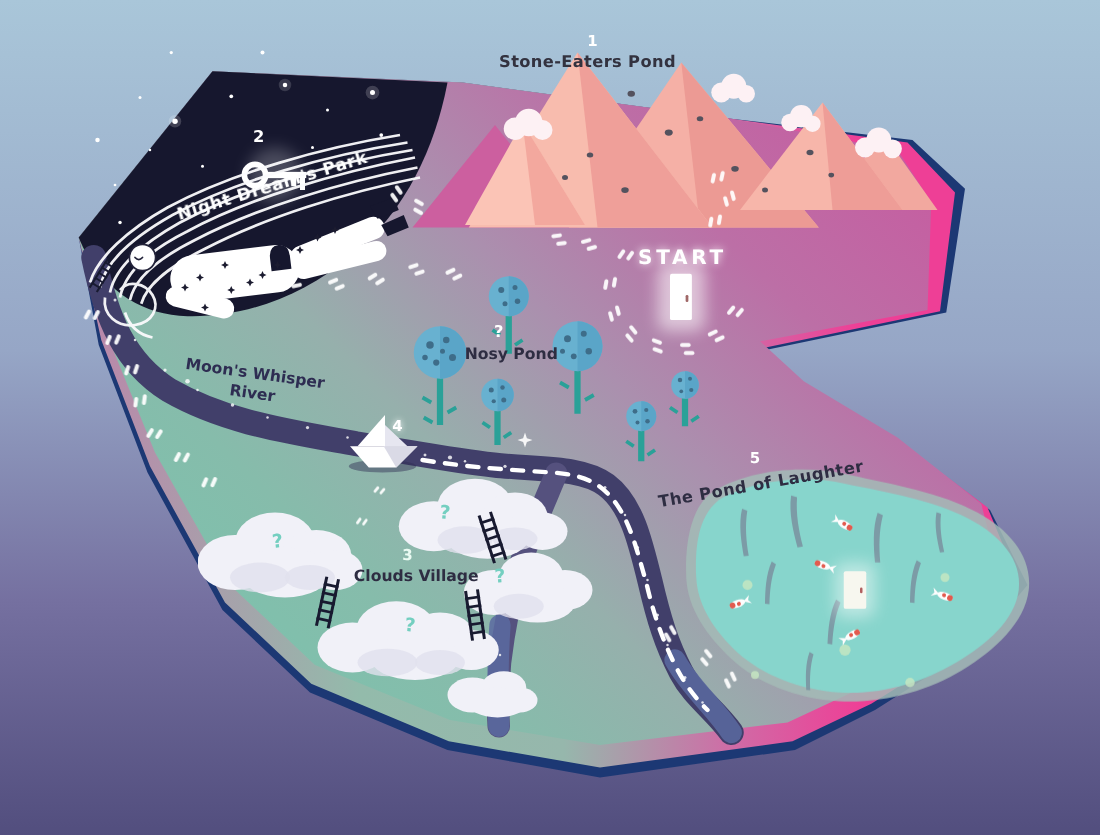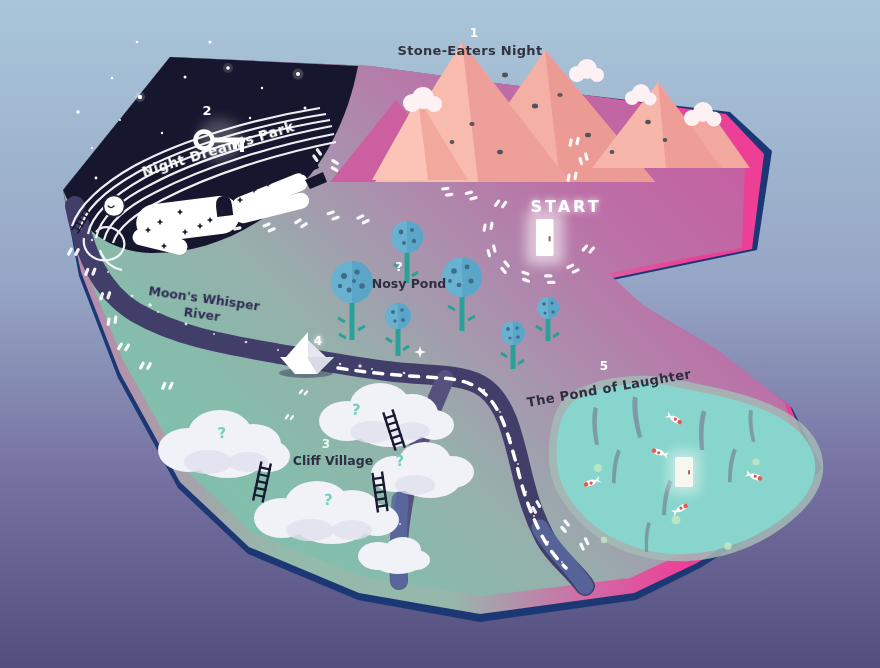--- a/index.html
+++ b/index.html
@@ -10,21 +10,21 @@
   }
   .stage svg{position:absolute;left:0;top:0;}
   .lbl{position:absolute;transform:translate(-50%,-50%);white-space:nowrap;font-weight:bold;pointer-events:auto;}
   #l-cliff-num{left:474px;top:33px;font-size:12px;color:#fff;}
   #l-cliff{left:470px;top:50px;font-size:13px;color:#33323f;letter-spacing:.3px;}
   #l-park-num{left:207px;top:110px;font-size:13px;color:#fff;}
   #l-park{left:218px;top:149px;font-size:13.5px;color:#fff;transform:translate(-50%,-50%) rotate(-17deg);letter-spacing:.6px;}
   #l-river{left:203px;top:307px;font-size:12.5px;color:#2e2d52;transform:translate(-50%,-50%) rotate(8deg);text-align:center;line-height:1.3;}
   #l-birds-q{left:399px;top:266px;font-size:13px;color:#fff;}
   #l-birds{left:409px;top:283px;font-size:12.5px;color:#2e2d42;}
-  #l-start{left:566px;top:206px;font-size:16px;color:#fff;letter-spacing:3px;text-shadow:0 0 7px rgba(255,255,255,.95);}
+  #l-start{left:546px;top:206px;font-size:16px;color:#fff;letter-spacing:3px;text-shadow:0 0 7px rgba(255,255,255,.95);}
   #l-boat-num{left:318px;top:341px;font-size:12px;color:#fff;text-shadow:0 0 5px rgba(255,255,255,.9);}
   #l-village-num{left:326px;top:444px;font-size:12px;color:#eafaf2;}
   #l-village{left:333px;top:460px;font-size:12.5px;color:#2e2d42;}
   #l-pond-num{left:604px;top:366px;font-size:12px;color:#fff;}
   #l-pond{left:609px;top:388px;font-size:13px;color:#2e2d42;transform:translate(-50%,-50%) rotate(-10deg);letter-spacing:.4px;}
   .cloud-q{font-size:15px;color:#74cfc0;}
   #q1{left:222px;top:433px;transform:translate(-50%,-50%) rotate(-6deg);}
   #q2{left:356px;top:410px;transform:translate(-50%,-50%) rotate(5deg);}
   #q3{left:400px;top:461px;transform:translate(-50%,-50%) rotate(-4deg);}
   #q4{left:328px;top:500px;transform:translate(-50%,-50%) rotate(6deg);}
@@ -436,39 +436,39 @@
 
   <g fill="#181a30">
     <use href="#ladder" transform="translate(262,482) rotate(12)"></use>
     <use href="#ladder" transform="translate(380,492) rotate(-8)"></use>
     <use href="#ladder" transform="translate(394,430) rotate(-18)"></use>
     <use href="#ladder" transform="translate(82,220) rotate(32) scale(.7)"></use>
   </g>
 </svg>
 
 <div class="lbl" id="l-cliff-num">1</div>
-<div class="lbl" id="l-cliff">Stone-Eaters Night</div>
+<div class="lbl" id="l-cliff">Stone-Eaters Pond</div>
 
 <div class="lbl" id="l-park-num">2</div>
 <div class="lbl" id="l-park">Night Dream's Park</div>
 
 <div class="lbl" id="l-river">
   <div>Moon's Whisper</div>
   <div>River</div>
 </div>
 
 <div class="lbl" id="l-birds-q">?</div>
 <div class="lbl" id="l-birds">Nosy Pond</div>
 
 <div class="lbl" id="l-start">START</div>
 
 <div class="lbl" id="l-boat-num">4</div>
 
 <div class="lbl" id="l-village-num">3</div>
-<div class="lbl" id="l-village">Cliff Village</div>
+<div class="lbl" id="l-village">Clouds Village</div>
 
 <div class="lbl" id="l-pond-num">5</div>
 <div class="lbl" id="l-pond">The Pond of Laughter</div>
 
 <div class="lbl cloud-q" id="q1">?</div>
 <div class="lbl cloud-q" id="q2">?</div>
 <div class="lbl cloud-q" id="q3">?</div>
 <div class="lbl cloud-q" id="q4">?</div>
 
 </div>

